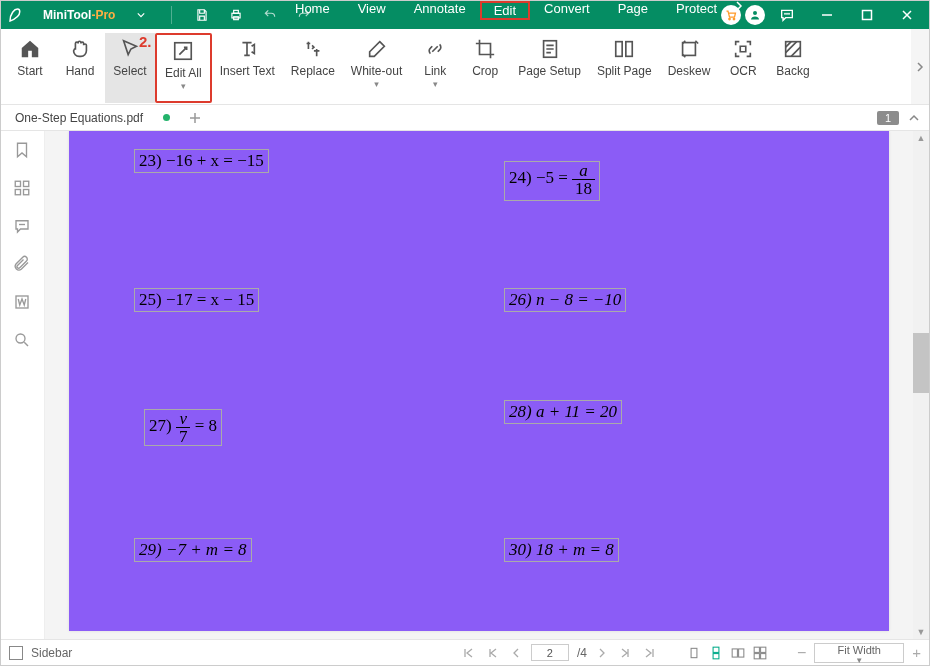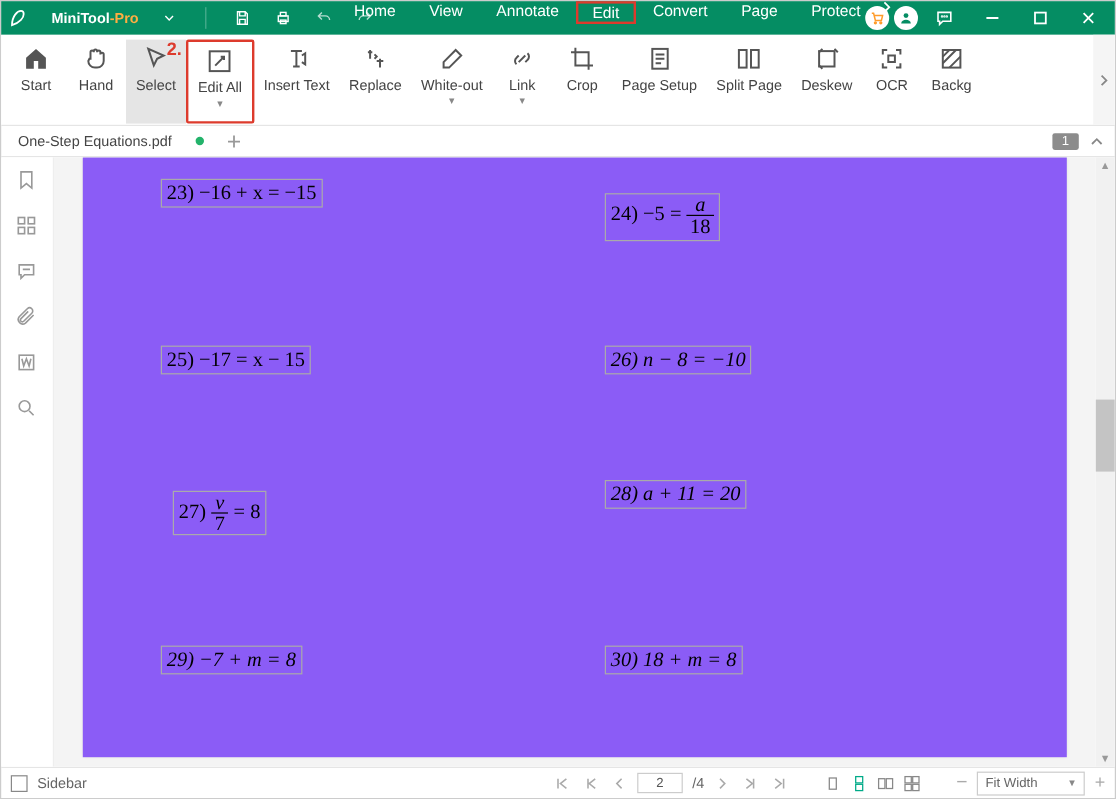--- a/index.html
+++ b/index.html
@@ -49,21 +49,21 @@
   .frac .den { display:block; padding:0 3px;}
   .scroll { width:16px; background:#f1f1f1; display:flex; flex-direction:column;}
   .scroll .thumb { background:#c4c4c4; height:60px; margin-top:190px;}
   
   .status { height:26px; border-top:1px solid #e5e5e5; display:flex; align-items:center; padding:0 8px; font-size:12px; color:#666; gap:8px;}
   .status .sideicon { width:14px; height:14px; border:1.2px solid #888;}
   .status .sp { flex:1;}
   .status .navbtn { color:#999; padding:0 3px;}
   .status .pageinput { width:38px; height:17px; border:1px solid #ccc; font-size:11px; text-align:center; color:#555;}
   .status .viewbtn {display:inline-flex;}
-  .status .zoom { border:1px solid #ccc; height:20px; width:90px; display:flex; align-items:center; justify-content:space-between; padding:0 6px; font-size:11px;}
+  .status .zoom { border:1px solid #ccc; height:20px; width:90px; display:flex; align-items:center; justify-content:space-between; padding:0 6px; font-size:11px;flex-direction:column;}
   svg { display:block; }
 </style>
 </head>
 <body>
 
 <div class="app">
 
   <div class="titlebar">
     <div class="left">
       <span class="logo">

